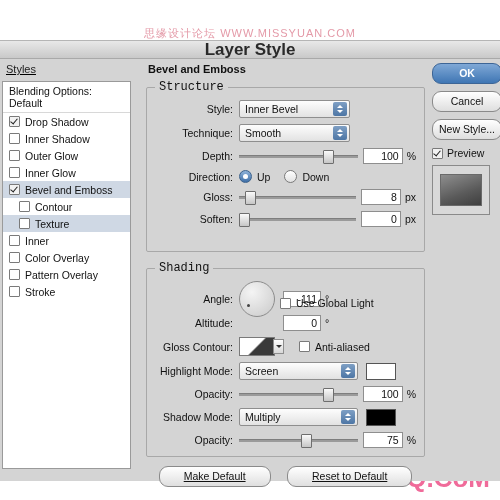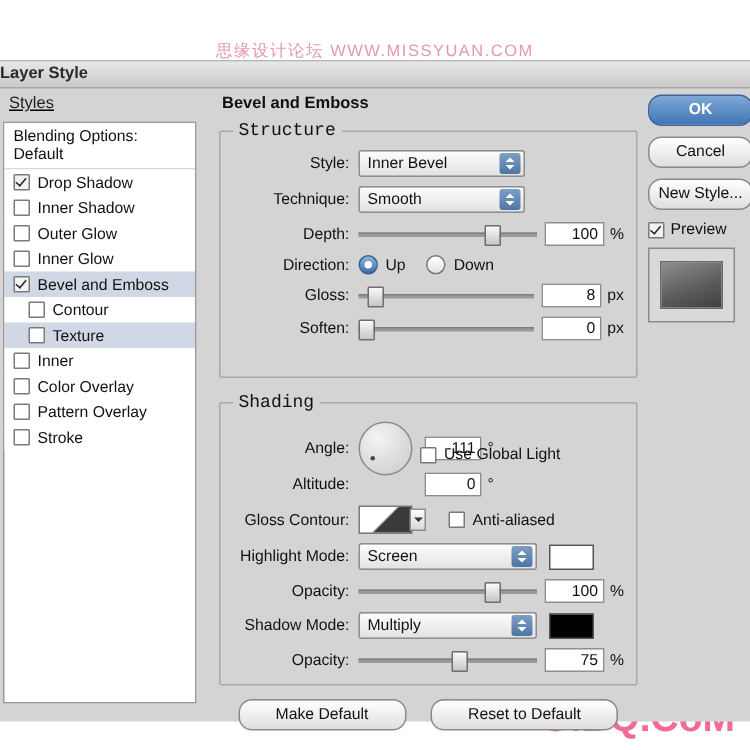--- a/index.html
+++ b/index.html
@@ -5,21 +5,21 @@
   html,body{margin:0;padding:0;}
   body{width:500px;height:500px;background:#ffffff;font-family:"Liberation Sans",sans-serif;overflow:hidden;position:relative;}
 
   
   .wm-top{position:absolute;top:26px;left:0;width:500px;text-align:center;color:#e49aa8;font-size:11px;letter-spacing:1px;}
   .wm-bottom{position:absolute;bottom:6px;right:10px;color:#f06b9a;font-size:26px;font-weight:bold;font-family:"Liberation Sans",sans-serif;}
 
   
   .dialog{position:absolute;left:0;top:40px;width:500px;height:440px;background:#d4d4d4;border-top:1px solid #b5b5b5;}
   .titlebar{height:17px;background:linear-gradient(#e8e8e8,#c9c9c9);border-bottom:1px solid #a9a9a9;
-            text-align:left;font-size:11px;color:#2a2a2a;line-height:17px;font-weight:bold;}
+            text-align:center;font-size:17px;color:#2a2a2a;line-height:17px;font-weight:bold;}
 
   .body{position:absolute;top:18px;left:0;right:0;bottom:0;}
 
   
   .styles-col{position:absolute;left:0;top:0;width:133px;bottom:12px;text-decoration:underline;}
   .styles-head{font-size:11px;color:#222;padding:4px 0 3px 6px;}
   .styles-list{position:absolute;top:22px;left:2px;right:2px;bottom:0;background:#ffffff;border:1px solid #9a9a9a;}
   .blend-row{font-size:10.5px;padding:3px 4px 3px 6px;border-bottom:1px solid #d8d8d8;color:#111;background:#fff;}
   .st-row{font-size:10.5px;padding:2.5px 4px 2.5px 6px;color:#111;display:flex;align-items:center;gap:5px;background:#fff;}
   .st-row.indent{padding-left:16px;}
@@ -60,21 +60,21 @@
   .dial .nub{position:absolute;width:3px;height:3px;border-radius:50%;background:#444;left:7px;top:22px;}
 
   .gloss{width:34px;height:17px;border:1px solid #7a7a7a;background:linear-gradient(135deg,#ffffff 48%,#3a3a3a 52%);position:relative;}
   .gloss .arr2{position:absolute;right:-10px;top:1px;width:9px;height:13px;background:linear-gradient(#fdfdfd,#d8d8d8);border:1px solid #8e8e8e;}
   .gloss .arr2:after{content:"";position:absolute;left:2px;top:5px;border-left:3px solid transparent;border-right:3px solid transparent;border-top:3.5px solid #333;}
 
   .swatch{width:28px;height:15px;border:1px solid #555;background:#fff;}
   .swatch.black{background:#000;}
 
   .btn{height:19px;border:1px solid #8a8a8a;border-radius:9px;background:linear-gradient(#ffffff,#dfdfdf);
-       font-size:10.5px;color:#111;padding:0 24px;line-height:18px;display:inline-block;}
+       font-size:10.5px;color:#111;padding:0 24px;line-height:18px;display:inline-block;text-decoration:underline;}
   .footer-btns{margin-left:6px;margin-top:2px;text-align:center;}
   .footer-btns .btn{margin:0 6px;}
 
   
   .right{position:absolute;right:0;top:4px;width:68px;}
   .rbtn{height:19px;border:1px solid #8a8a8a;border-radius:9px;background:linear-gradient(#ffffff,#dedede);
         font-size:10.5px;color:#111;text-align:center;line-height:18px;margin-bottom:7px;width:100%;}
   .rbtn.def{background:linear-gradient(#7fa8d6,#3f76b4);border-color:#3c6596;color:#fff;font-weight:bold;}
   .prev-row{display:flex;align-items:center;gap:4px;margin-bottom:6px;}
   .prev-row span{font-size:10.5px;color:#111;}

